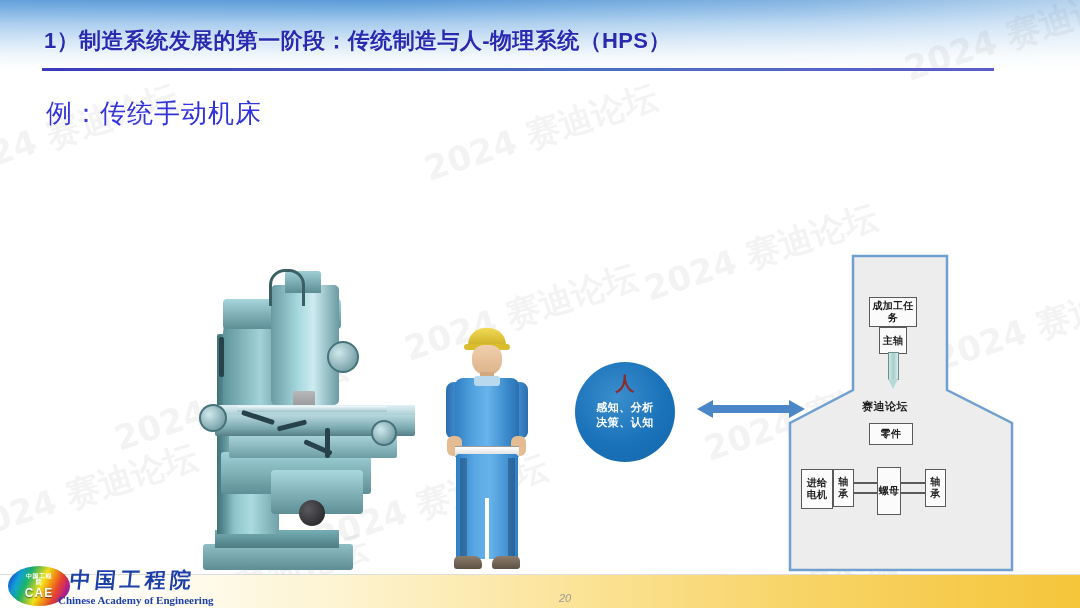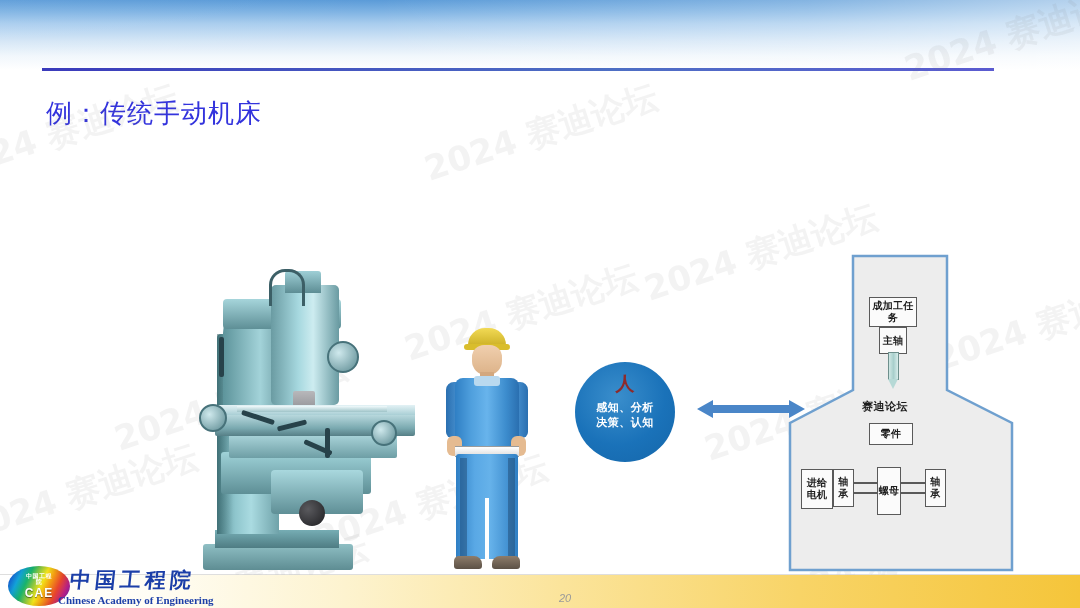--- a/index.html
+++ b/index.html
@@ -460,20 +460,21 @@
     z-index: 5;
   }
 </style>
 </head>
 <body>
 
 <div id="slide">
 
   <div class="header-band"></div>
   <div class="header-band-right"></div>
+  <div class="slide-title">1）制造系统发展的第一阶段：传统制造与人-物理系统（HPS）</div>
   <div class="title-rule"></div>
 
   <div class="watermark-layer">
     <div class="wm" style="left:-40px; top:470px;">2024 赛迪论坛</div>
     <div class="wm" style="left:110px; top:380px;">2024 赛迪论坛</div>
     <div class="wm" style="left:130px; top:560px;">2024 赛迪论坛</div>
     <div class="wm" style="left:310px; top:480px;">2024 赛迪论坛</div>
     <div class="wm" style="left:400px; top:290px;">2024 赛迪论坛</div>
     <div class="wm" style="left:420px; top:110px;">2024 赛迪论坛</div>
     <div class="wm" style="left:640px; top:230px;">2024 赛迪论坛</div>

